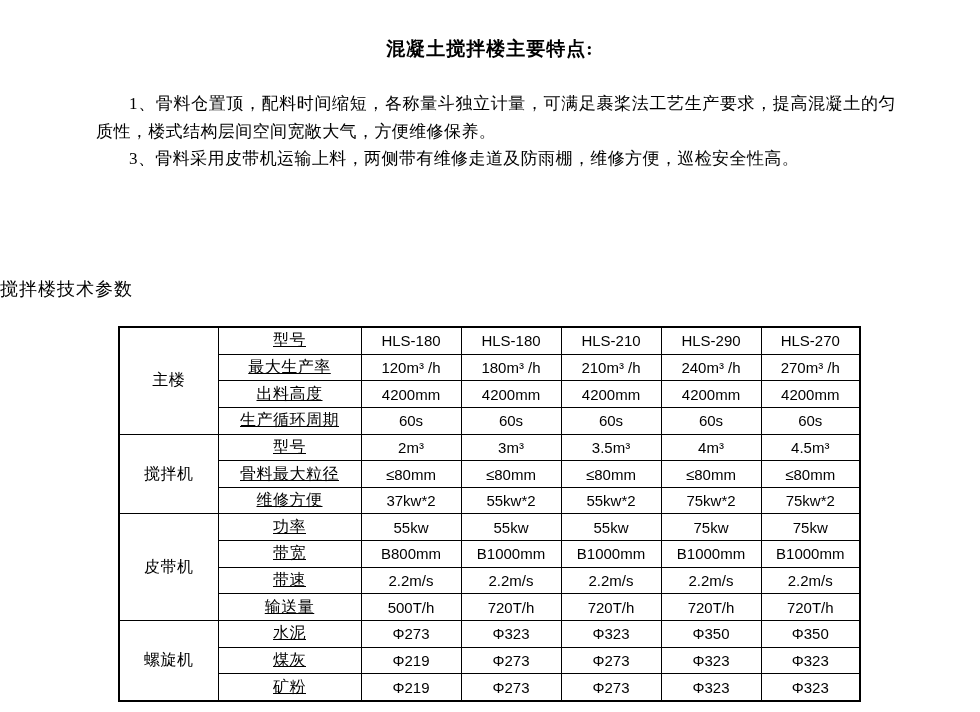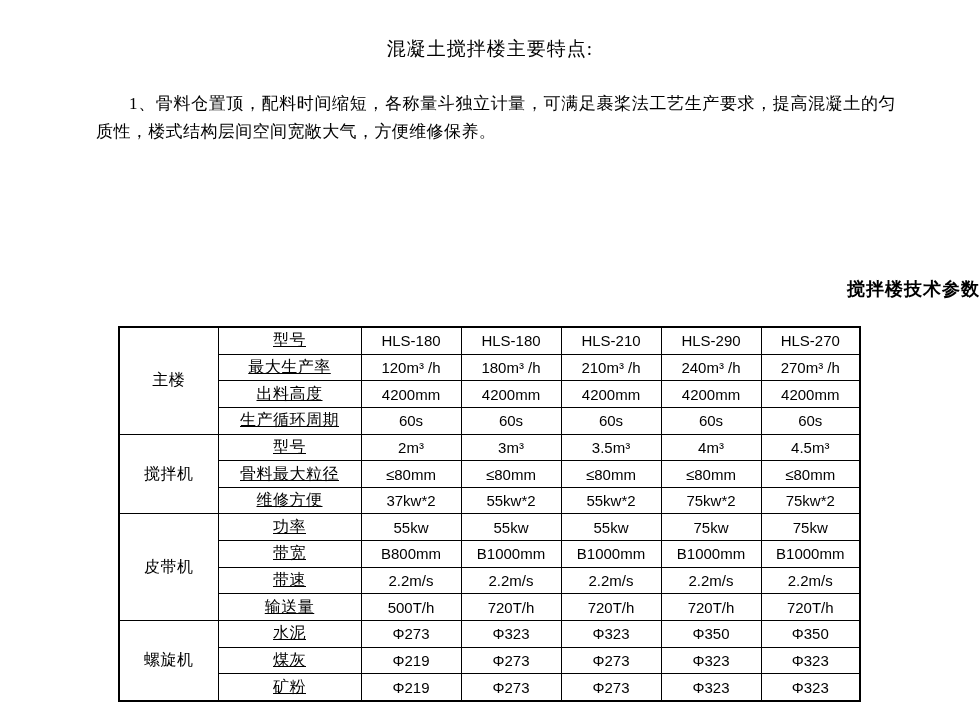--- a/index.html
+++ b/index.html
@@ -10,44 +10,43 @@
     color: #000;
     font-family: "Liberation Serif", "DejaVu Serif", serif;
     position: relative;
     overflow: hidden;
   }
   .doc-title {
     position: absolute;
     top: 36px; left: 0; right: 0;
     text-align: center;
     font-size: 19px;
-    font-weight: normal;
+    font-weight: bold;
     letter-spacing: 1px;
   }
   .features {
     position: absolute;
     top: 90px; left: 96px;
     width: 800px;
     font-size: 17px;
     line-height: 27.6px;
     text-align: justify;
     letter-spacing: 0.4px;
   }
   .features p {
     margin: 0;
     text-indent: 33px;
   }
   .table-title {
     position: absolute;
     top: 277px; left: 0; right: 0;
-    text-align: right;
+    text-align: left;
     font-size: 18px;
-    font-weight: bold;
+    font-weight: normal;
     letter-spacing: 1px;
-    padding-left: 7px;
   }
   table.spec {
     position: absolute;
     top: 326px; left: 118px;
     width: 741px; height: 376px;
     border-collapse: collapse;
     table-layout: fixed;
   }
   table.spec td {
     border: 1px solid #000;
@@ -71,20 +70,21 @@
     font-size: 15px;
   }
 </style>
 </head>
 <body>
 
 <div class="doc-title">混凝土搅拌楼主要特点:</div>
 
 <div class="features">
   <p>1、骨料仓置顶，配料时间缩短，各称量斗独立计量，可满足裹桨法工艺生产要求，提高混凝土的匀质性，楼式结构层间空间宽敞大气，方便维修保养。</p>
+  <p>3、骨料采用皮带机运输上料，两侧带有维修走道及防雨棚，维修方便，巡检安全性高。</p>
 </div>
 
 <div class="table-title">搅拌楼技术参数</div>
 
 <table class="spec">
   <colgroup>
     <col style="width:99px">
     <col style="width:143px">
     <col style="width:100px">
     <col style="width:100px">

